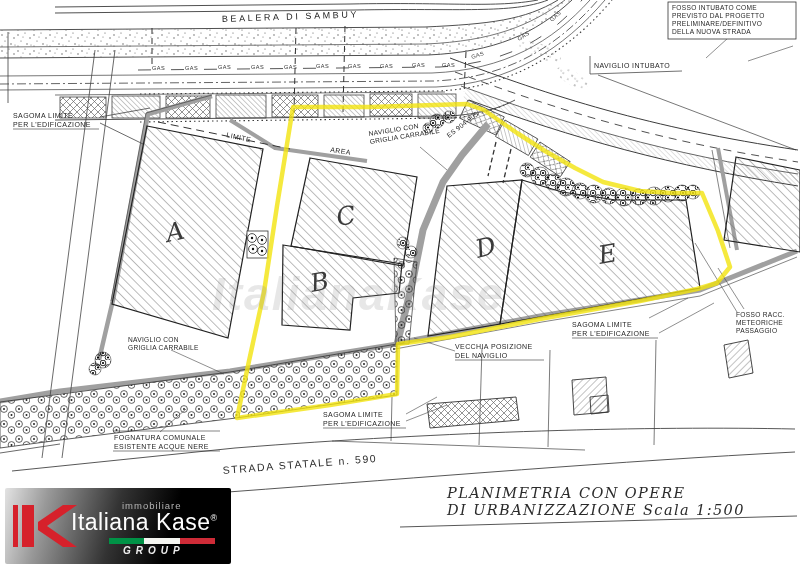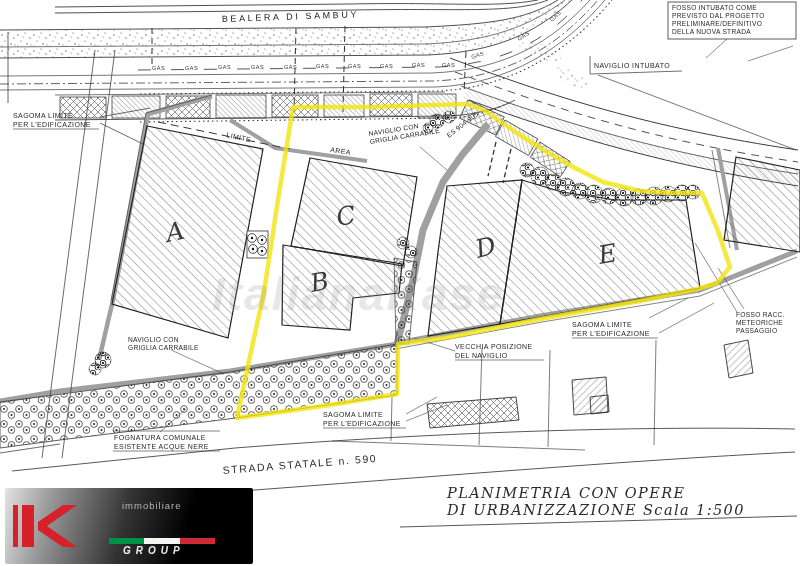--- a/index.html
+++ b/index.html
@@ -9,21 +9,21 @@
   .lbl{font-family:"Liberation Sans",sans-serif;font-size:7px;fill:#1e1e1e;letter-spacing:.4px;}
   .lbl-sm{font-family:"Liberation Sans",sans-serif;font-size:6.6px;fill:#262626;letter-spacing:.3px;}
   .gas{font-family:"Liberation Sans",sans-serif;font-size:5.6px;fill:#333;letter-spacing:.4px;}
   .bld{font-family:"DejaVu Serif",serif;font-style:italic;font-size:25px;fill:#3a3a3a;}
   .ttl{font-family:"DejaVu Serif",serif;font-style:italic;font-size:14.5px;fill:#2b2b2b;letter-spacing:1.4px;}
   .strada{font-family:"Liberation Sans",sans-serif;font-size:10.5px;fill:#2e2e2e;letter-spacing:1.6px;}
   .bealera{font-family:"Liberation Sans",sans-serif;font-size:9px;fill:#222;letter-spacing:2.6px;}
   .wmark{font-family:"Liberation Sans",sans-serif;font-style:italic;font-weight:bold;font-size:46px;
          fill:#8a8a8a;opacity:.20;letter-spacing:2px;}
   
-  .logo{position:absolute;left:5px;top:488px;width:248px;height:76px;
+  .logo{position:absolute;left:5px;top:488px;width:226px;height:76px;
         background:linear-gradient(105deg,#e3e3e3 0%,#999 18%,#333 48%,#000 72%);
         border-radius:2px;overflow:hidden;}
   .logo-tagline{position:absolute;left:117px;top:12px;font-size:9.5px;color:#b5b5b5;letter-spacing:1px;}
   .logo-name{position:absolute;left:66px;top:21px;font-size:23px;color:#fdfdfd;font-weight:400;
              letter-spacing:.5px;white-space:nowrap;}
   .logo-reg{font-size:9px;vertical-align:super;}
   .logo-flag{position:absolute;left:104px;top:50px;width:106px;height:6px;display:flex;}
   .logo-flag div{flex:1;height:100%;}
   .logo-group{position:absolute;left:118px;top:57px;font-size:10px;font-style:italic;font-weight:bold;
               color:#ececec;letter-spacing:5px;}
@@ -338,20 +338,21 @@
 
 <div class="logo">
   <svg class="logo-mark" width="72" height="46" viewBox="0 0 72 46">
     <g fill="#d6212b">
       <rect x="2" y="2" width="5" height="42"></rect>
       <rect x="11" y="2" width="12" height="42"></rect>
       <path d="M27,19 L52,2 L66,2 L36,23 L66,44 L52,44 L27,27 Z"></path>
     </g>
   </svg>
   <div class="logo-tagline">immobiliare</div>
+  <div class="logo-name"><span>Italiana Kase</span><span class="logo-reg">®</span></div>
   <div class="logo-flag">
     <div style="background:#009246;"></div>
     <div style="background:#f4f5f0;"></div>
     <div style="background:#ce2b37;"></div>
   </div>
   <div class="logo-group">GROUP</div>
 </div>
 </div>
 
 </body></html>

